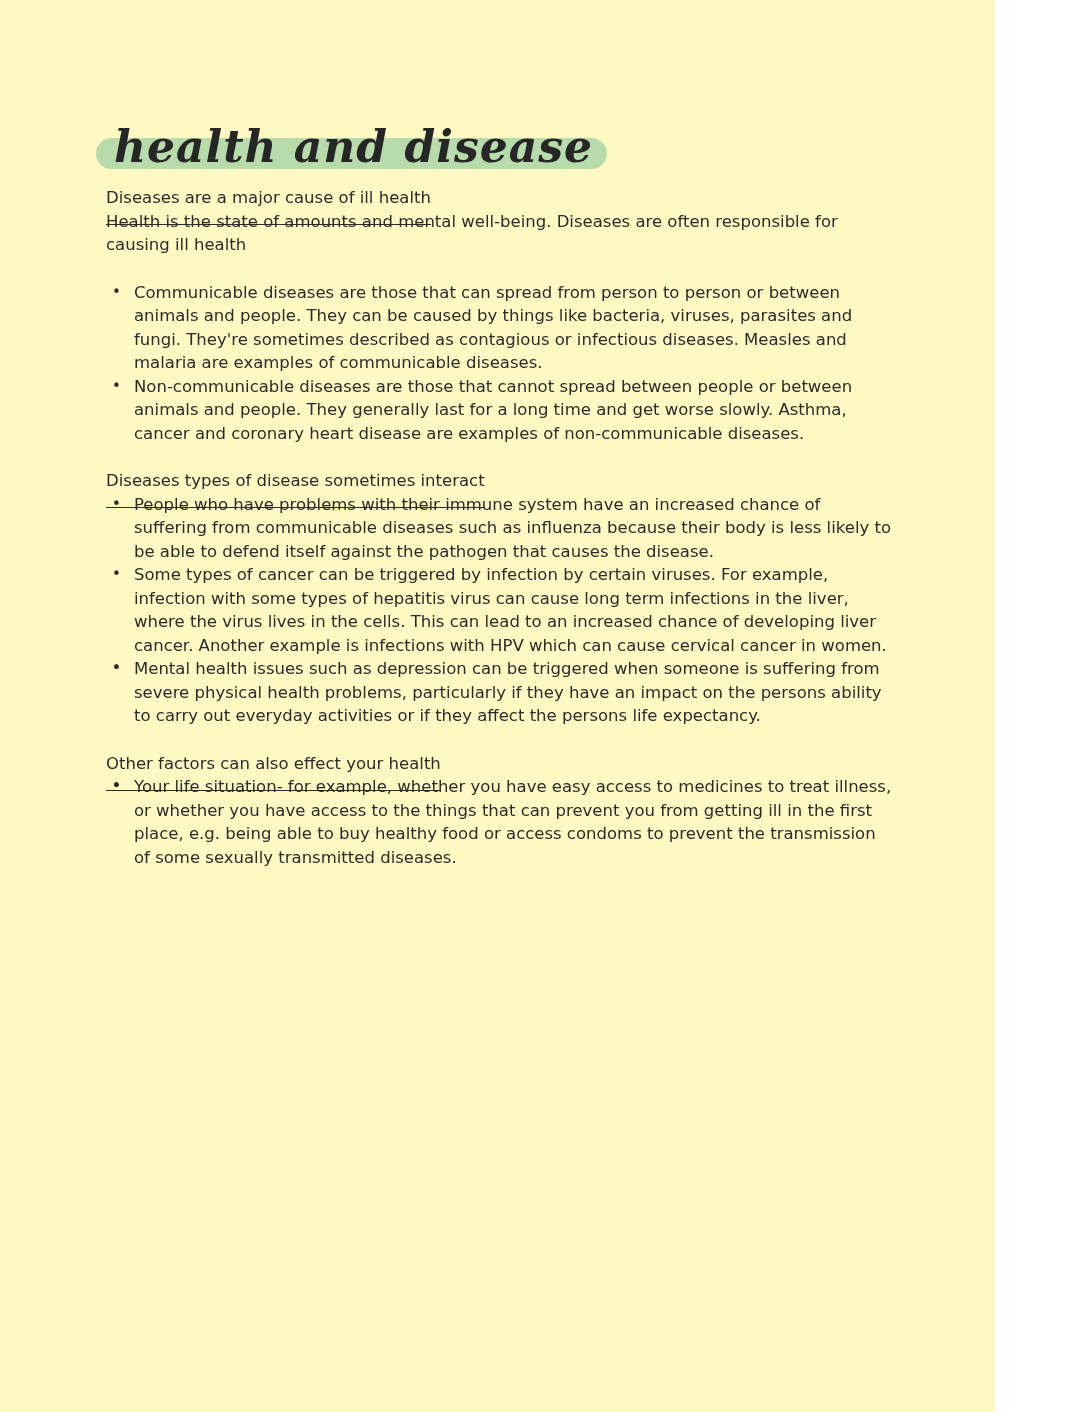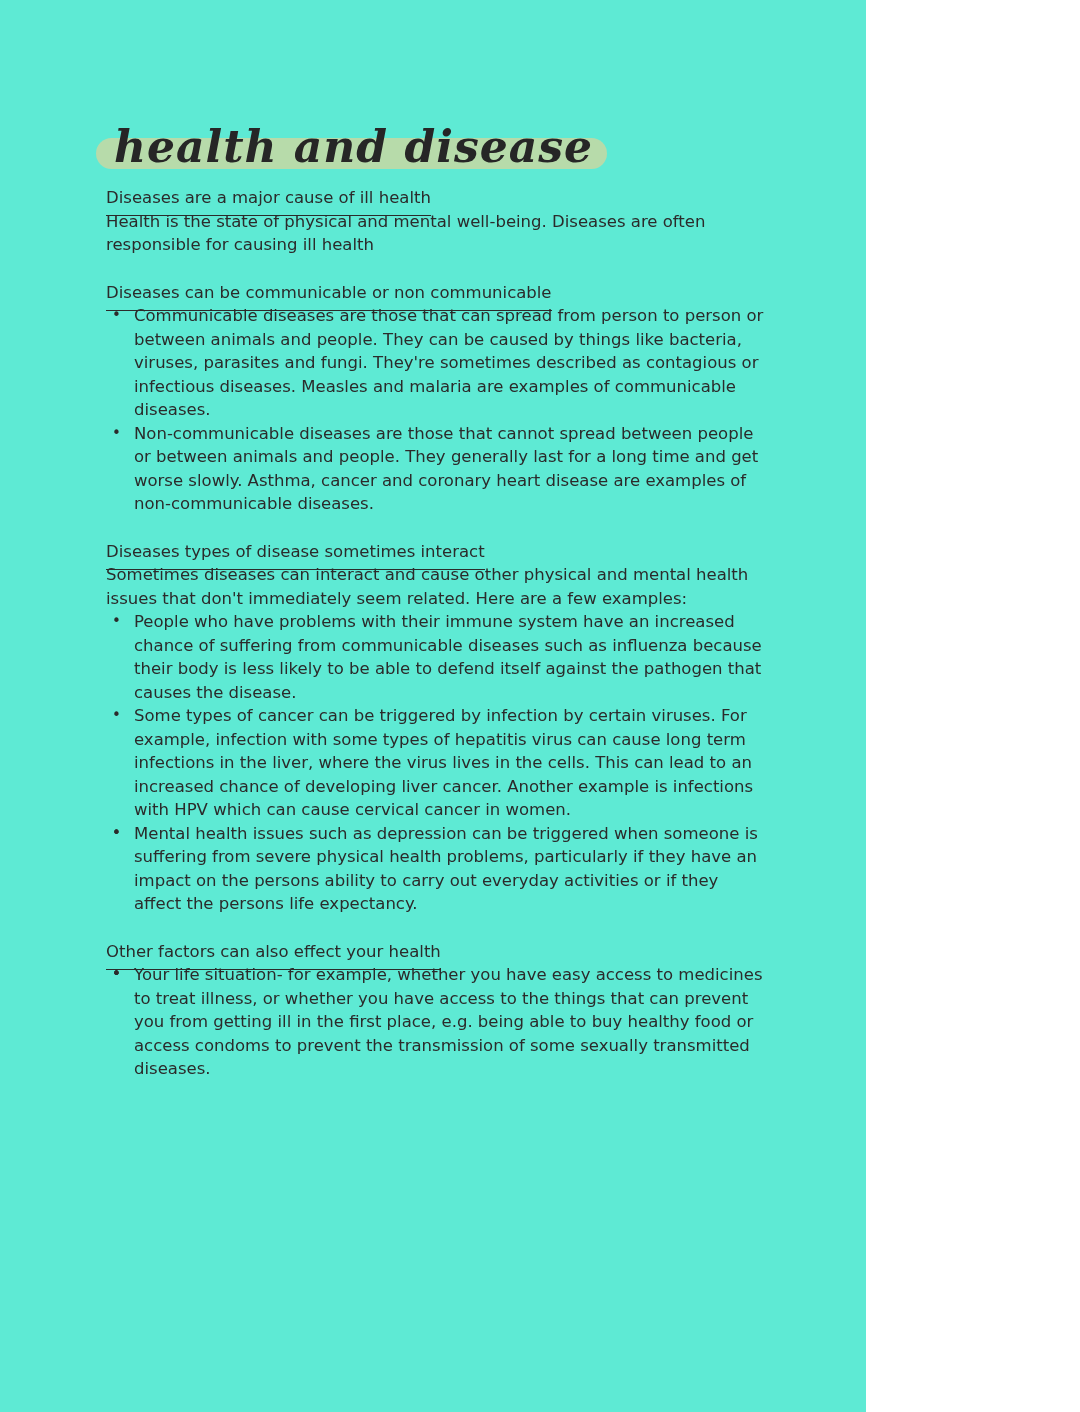--- a/index.html
+++ b/index.html
@@ -4,23 +4,23 @@
 <style>
   * { margin: 0; padding: 0; box-sizing: border-box; }
   html, body {
     background: #ffffff;
     width: 1080px;
     height: 1412px;
     overflow: hidden;
   }
   .page {
     position: relative;
-    width: 866px;
+    width: 995px;
     height: 1412px;
-    background: #5eead4;
+    background: #fef9c3;
     padding: 118px 100px 0 106px;
     font-family: "DejaVu Sans", sans-serif;
     color: var(--ink, #2b2b2b);
   }
   .content { max-width: 876px; }
 
   
   .title-wrap { margin-bottom: 10px; }
   h1.title {
     position: relative;
@@ -49,21 +49,21 @@
   
   section { margin-top: 24px; }
   section:first-of-type { margin-top: 0; }
   h2.heading {
     font-size: 16.5px;
     font-weight: normal;
     line-height: 23.5px;
   }
   h2.heading .u {
     border-bottom: 1.5px solid #2b2b2b;
-    padding-bottom: 8px;
+    padding-bottom: 17px;
     text-align: center;
   }
   p.body-text {
     font-size: 16.5px;
     line-height: 23.5px;
   }
   ul.bullets { list-style: none; }
   li.bullet-line {
     position: relative;
     font-size: 16.5px;
@@ -86,34 +86,32 @@
 
     <div class="title-wrap">
       <h1 class="title">
         <span class="title-highlight"></span>
         <span class="title-text">health and disease</span>
       </h1>
     </div>
 
     <section>
       <h2 class="heading"><span class="u">Diseases are a major cause of ill health</span></h2>
-      <p class="body-text">Health is the state of physical and mental well-being. Diseases are often responsible for causing ill health</p>
+      <p class="body-text">Health is the state of amounts and mental well-being. Diseases are often responsible for causing ill health</p>
     </section>
 
     <section>
-      <h2 class="heading"><span class="u">Diseases can be communicable or non communicable</span></h2>
       <ul class="bullets">
         <li class="bullet-line"><span class="dot">•</span><span>Communicable diseases are those that can spread from person to person or between animals and people. They can be caused by things like bacteria, viruses, parasites and fungi. They're sometimes described as contagious or infectious diseases. Measles and malaria are examples of communicable diseases.</span></li>
         <li class="bullet-line"><span class="dot">•</span><span>Non-communicable diseases are those that cannot spread between people or between animals and people. They generally last for a long time and get worse slowly. Asthma, cancer and coronary heart disease are examples of non-communicable diseases.</span></li>
       </ul>
     </section>
 
     <section>
       <h2 class="heading"><span class="u">Diseases types of disease sometimes interact</span></h2>
-      <p class="body-text">Sometimes diseases can interact and cause other physical and mental health issues that don't immediately seem related. Here are a few examples:</p>
       <ul class="bullets">
         <li class="bullet-line"><span class="dot">•</span><span>People who have problems with their immune system have an increased chance of suffering from communicable diseases such as influenza because their body is less likely to be able to defend itself against the pathogen that causes the disease.</span></li>
         <li class="bullet-line"><span class="dot">•</span><span>Some types of cancer can be triggered by infection by certain viruses. For example, infection with some types of hepatitis virus can cause long term infections in the liver, where the virus lives in the cells. This can lead to an increased chance of developing liver cancer. Another example is infections with HPV which can cause cervical cancer in women.</span></li>
         <li class="bullet-line"><span class="dot">•</span></li>
         <li class="bullet-line"><span class="dot">•</span><span>Mental health issues such as depression can be triggered when someone is suffering from severe physical health problems, particularly if they have an impact on the persons ability to carry out everyday activities or if they affect the persons life expectancy.</span></li>
       </ul>
     </section>
 
     <section>
       <h2 class="heading"><span class="u">Other factors can also effect your health</span></h2>

